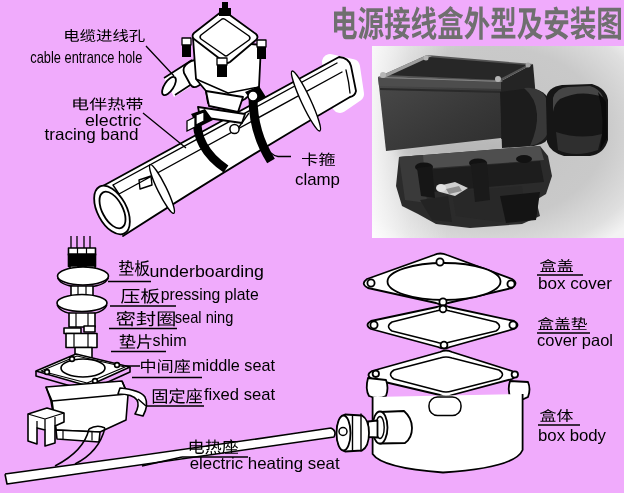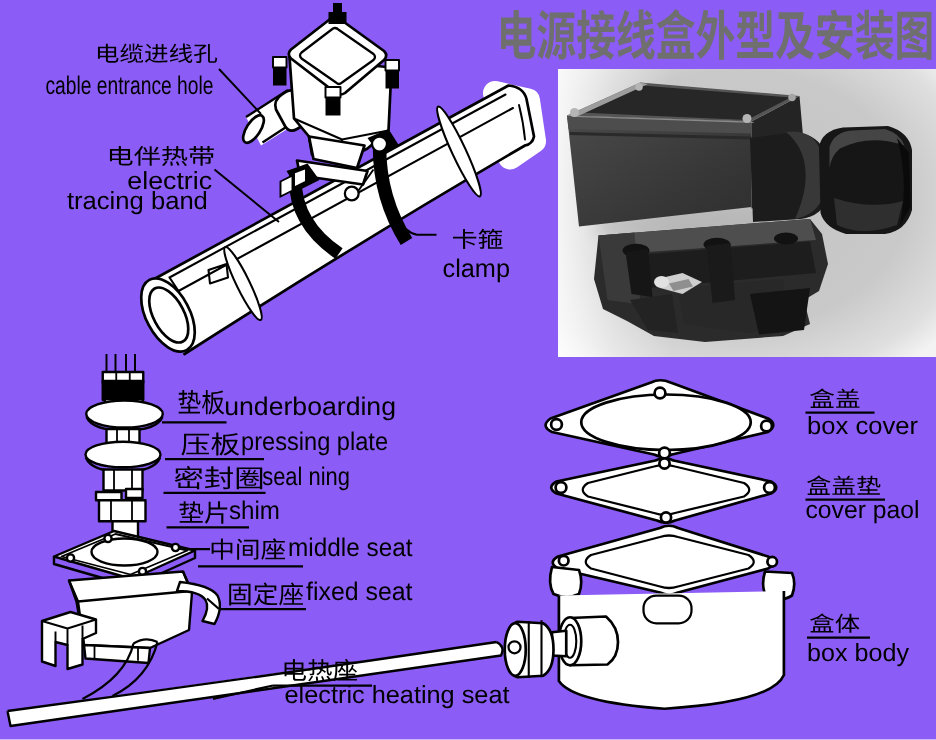--- a/index.html
+++ b/index.html
@@ -1,14 +1,14 @@
 <!DOCTYPE html>
 <html><head><meta charset="utf-8"><style>
 html,body{margin:0;padding:0;background:#fff;}
-#page{position:relative;width:624px;height:493px;overflow:hidden;background:#8b5cf6;}
+#page{position:relative;width:624px;height:493px;overflow:hidden;background:#f0abfc;}
 svg{display:block}
 </style></head><body>
 <div id="page">
 <svg width="624" height="493" viewBox="0 0 624 493">
 <defs>
 <radialGradient id="pbg" cx="48%" cy="45%" r="72%">
 <stop offset="0%" stop-color="#c3c3c3"></stop>
           <stop offset="62%" stop-color="#c9c9c9"></stop>
 <stop offset="88%" stop-color="#dfdfdf"></stop>
           <stop offset="100%" stop-color="#f3f3f3"></stop>

